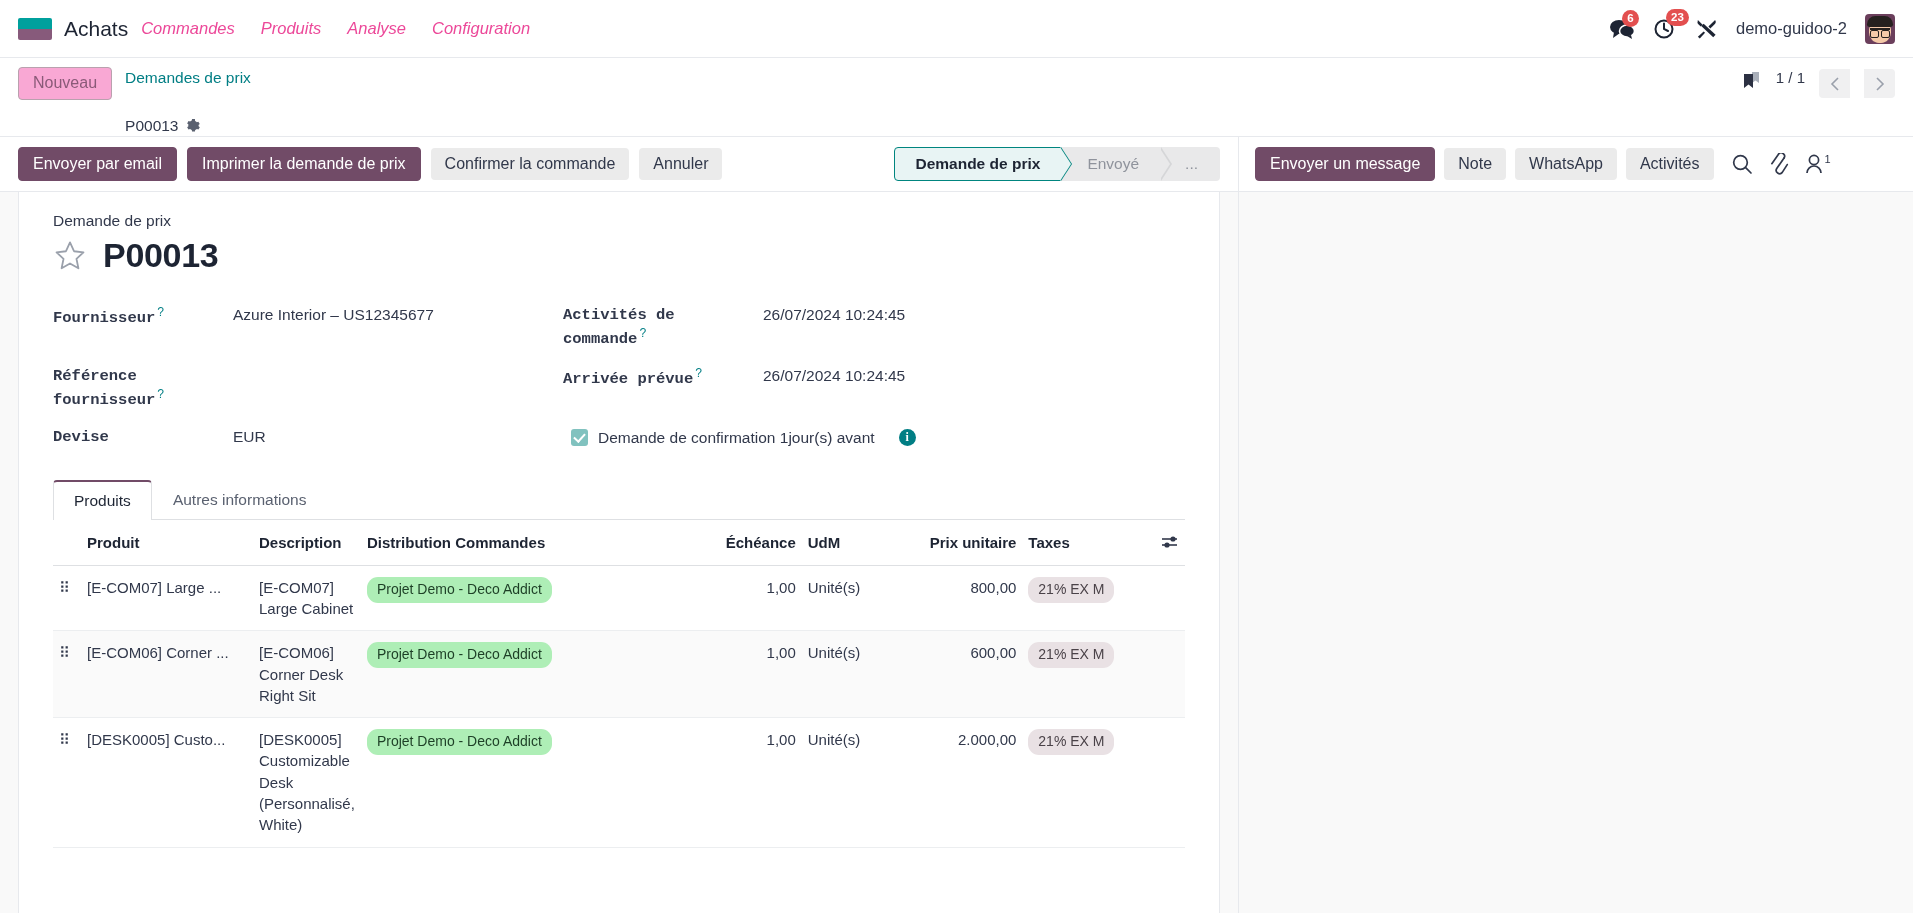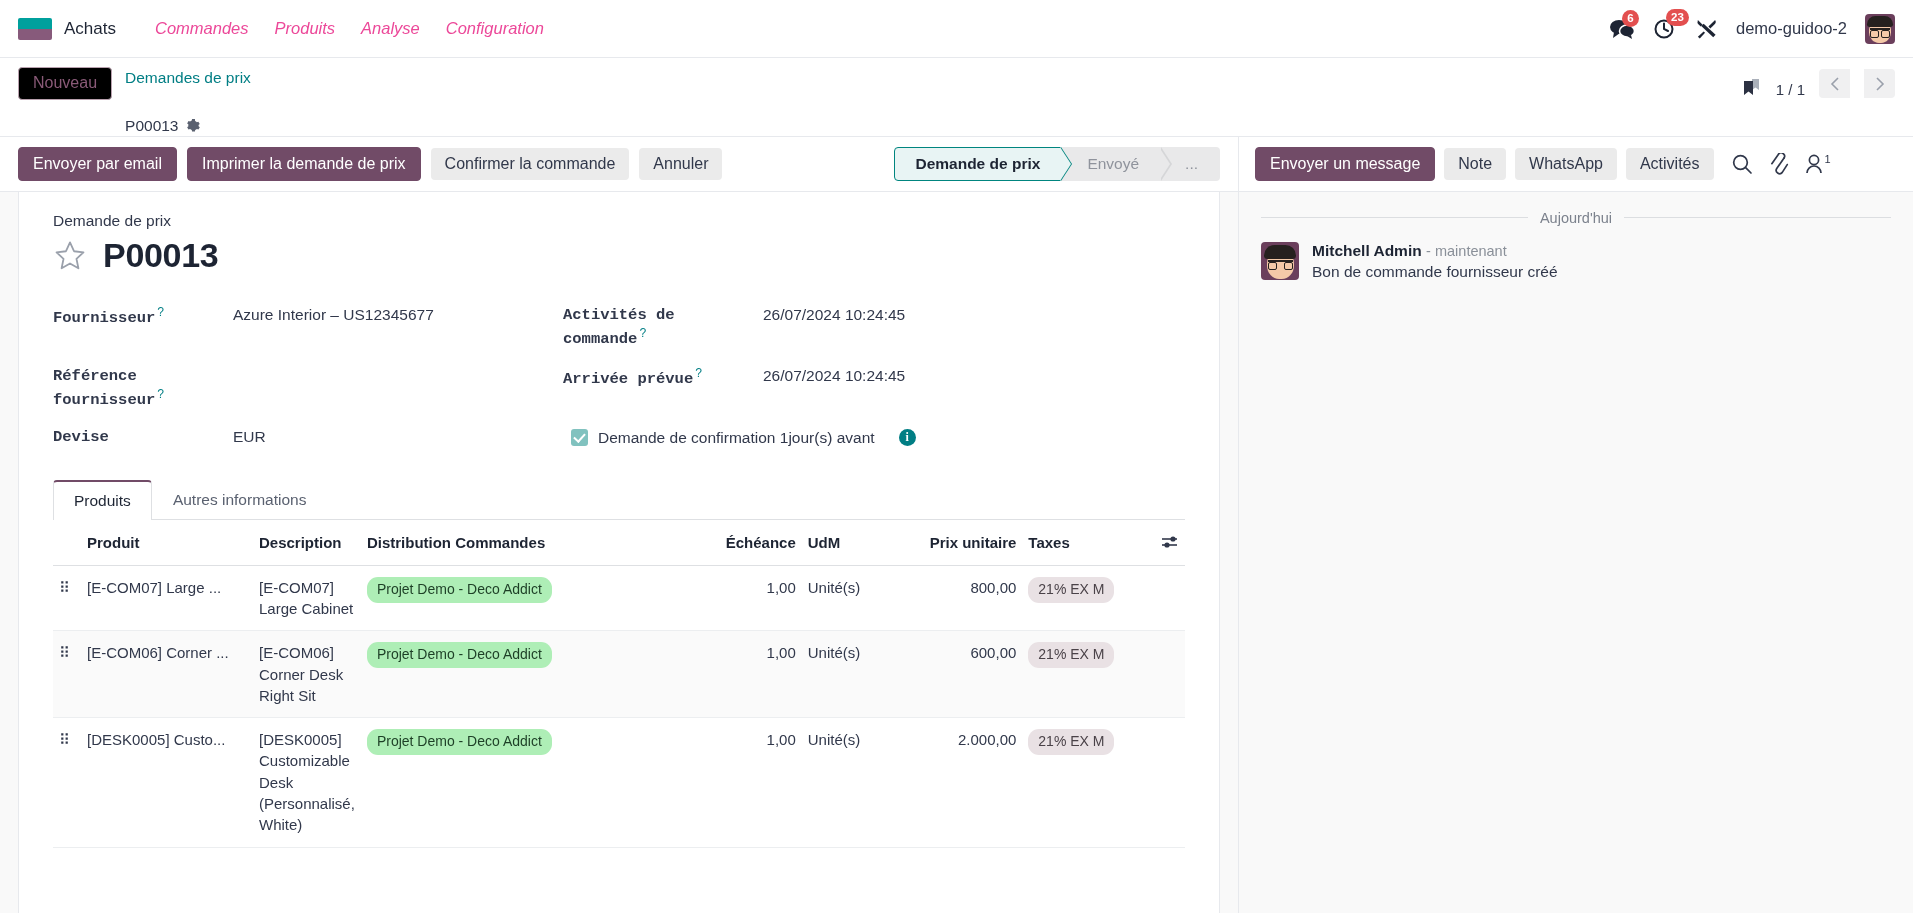--- a/index.html
+++ b/index.html
@@ -24,23 +24,22 @@
     width: 34px; height: 22px;
     margin-right: 12px;
     border-radius: 2px;
     overflow: hidden;
     display: flex; flex-direction: column;
     flex: none;
   }
   .brand-logo .bar1 { flex: 1; background: #00A09D; }
   .brand-logo .bar2 { flex: 1; background: #875A7B; }
   .app-name {
-    font-size: 17px;
+    font-size: 21px;
     color: #1d2433;
-    margin-right: 26px;
     white-space: nowrap;
   }
   .menu-item {
     font-size: 16.5px;
     color: #ec4899;
     padding: 6px 13px;
     border-radius: 4px;
     white-space: nowrap;
     cursor: pointer;
     font-style: italic;
@@ -115,21 +114,21 @@
   .control-panel {
     background: #ffffff;
     padding: 9px 18px 0 18px;
     display: flex;
     align-items: flex-start;
     border-bottom: 1px solid #e7e9ed;
     min-height: 52px;
   }
   .btn-new {
     border: 1px solid #b9a1ae;
-    background: #000000;
+    background: #f9a8d4;
     color: #71639e;
     color: #8a5a78;
     font-size: 16px;
     padding: 5px 14px;
     border-radius: 4px;
     cursor: pointer;
     white-space: nowrap;
     line-height: 1.3;
   }
   .breadcrumb {
@@ -149,21 +148,21 @@
     color: #31384b;
     font-size: 15.5px;
     display: flex;
     align-items: center;
     gap: 7px;
   }
   .gear-icon { color: #5a6170; font-size: 13px; cursor: pointer; }
   .cp-right {
     margin-left: auto;
     display: flex;
-    align-items: flex-end;
+    align-items: flex-start;
     gap: 14px;
     padding-top: 2px;
   }
   .pager-text { font-size: 15px; color: #31384b; }
   .pager-btn {
     width: 31px; height: 29px;
     background: #f0f0f1;
     border: none;
     display: flex; align-items: center; justify-content: center;
     cursor: pointer;
@@ -733,33 +732,14 @@
       </span>
       <span class="chat-icon" style="margin-left:6px">
         <svg width="20" height="22" viewBox="0 0 20 22">
           <circle cx="9" cy="7" r="4.6" fill="none" stroke="#31384b" stroke-width="1.7"></circle>
           <path d="M2 20 a7 7 0 0114 0" fill="none" stroke="#31384b" stroke-width="1.7"></path>
         </svg>
         <span class="follower-count">1</span>
       </span>
     </div>
 
-    <div class="chatter-body">
-      <div class="date-sep">
-        <span>Aujourd'hui</span>
-      </div>
-      <div class="msg">
-        <div class="msg-avatar">
-          <div class="avatar-face"></div>
-          <div class="avatar-hair"></div>
-          <div class="avatar-glasses"></div>
-        </div>
-        <div>
-          <div>
-            <span class="msg-author">Mitchell Admin</span>
-            <span class="msg-time">- maintenant</span>
-          </div>
-          <div class="msg-text">Bon de commande fournisseur créé</div>
-        </div>
-      </div>
-    </div>
   </div>
 </div>
 
 </body></html>

